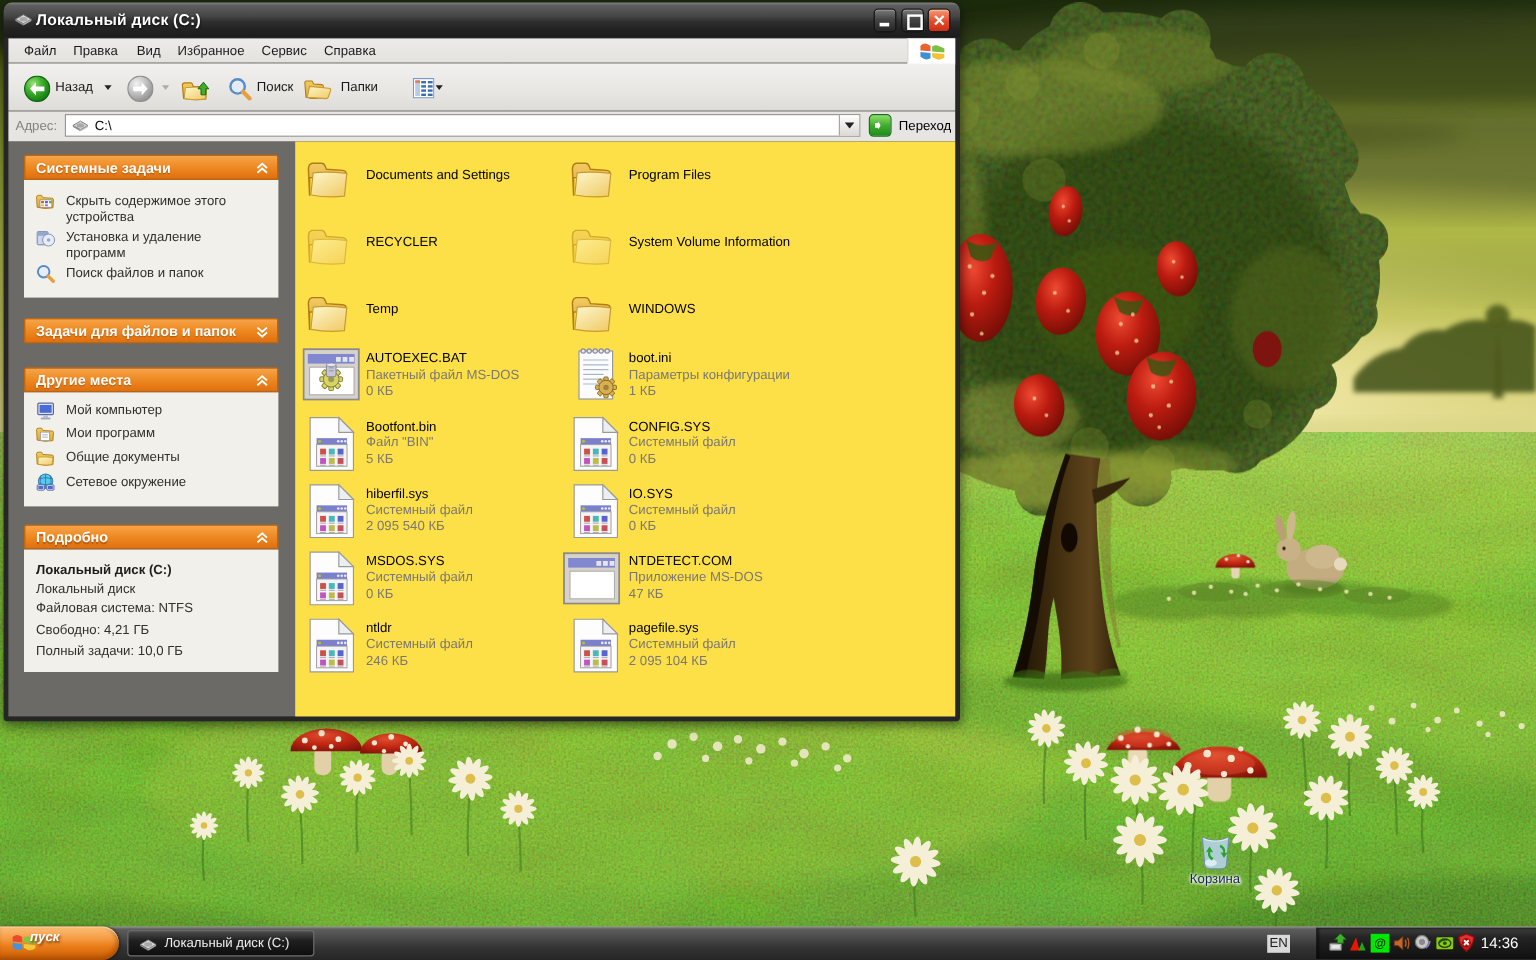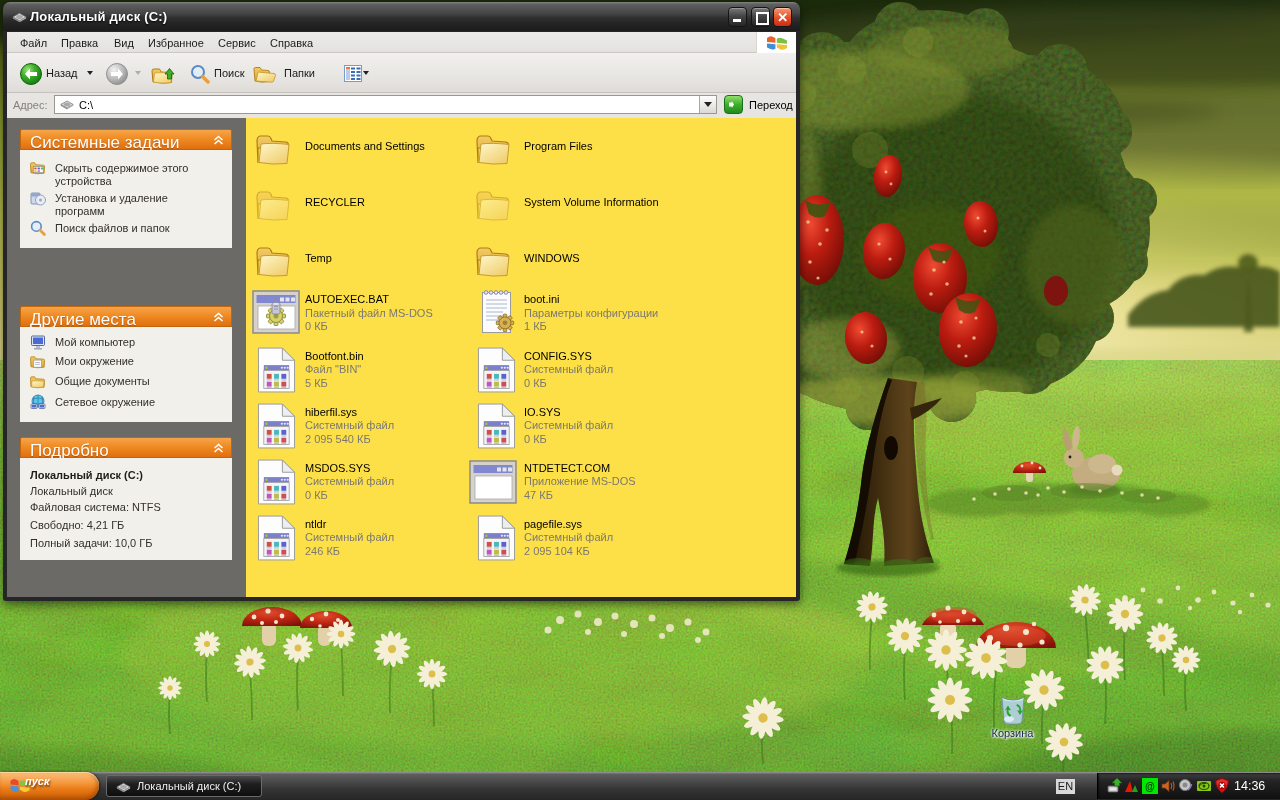--- a/index.html
+++ b/index.html
@@ -27,21 +27,21 @@
 #adrop:after{content:"";position:absolute;left:4px;top:6px;border:4px solid transparent;border-top:5px solid #222}
 #atxt{position:absolute;left:24px;top:3px;font-size:11px;color:#000}
 #gob{position:absolute;left:717px;top:2px;width:19px;height:19px;border-radius:4px;background:linear-gradient(#8fe06a,#3fae2d 50%,#1f8c1c);border:1px solid #17701a;box-sizing:border-box}
 #gob:after{content:"";position:absolute;left:4px;top:5px;width:5px;height:7px;background:#fff;clip-path:polygon(0 22%,55% 22%,55% 0,100% 50%,55% 100%,55% 78%,0 78%)}
 #gotxt{position:absolute;left:742px;top:6px;font-size:11px;color:#000}
 #content{position:absolute;left:4px;top:116px;width:789px;height:479px;background:#6c6a66}
 #main{position:absolute;left:239px;top:0;width:550px;height:479px;background:#fde047}
 
 .sb{position:absolute;left:13px;width:212px}
 .sbh{height:21px;border-radius:2px 2px 0 0;background:linear-gradient(#f7a449 0,#ee8a22 48%,#e06f0e 100%);border:1px solid #c2660e;box-sizing:border-box;position:relative}
-.sbh span{position:absolute;left:9px;top:3px;font-size:17px;font-weight:normal;color:#fff;text-shadow:0 1px 1px rgba(120,50,0,.5)}
+.sbh span{position:absolute;left:9px;top:3px;font-size:12px;font-weight:bold;color:#fff;text-shadow:0 1px 1px rgba(120,50,0,.5)}
 .sbb{background:#f2f0ea;position:relative}
 .chev{position:absolute;right:7px;top:5px}
 .titem{position:absolute;left:35px;font-size:11px;color:#33302b;line-height:13.4px}
 .ticon{position:absolute;width:16px;height:16px}
 
 .tile{position:absolute;font-size:11px}
 .tlabel{position:absolute;left:63px;color:#000;white-space:nowrap;font-size:11px}
 .tsub{color:#7b7872}
 .fade{opacity:.55}
 
@@ -633,20 +633,29 @@
         <circle cx="10.5" cy="10" r="5" fill="#e8ecf4" stroke="#8090b0" stroke-width=".8"></circle>
         <circle cx="10.5" cy="10" r="1.5" fill="#9aa8c8"></circle>
       </svg>
 <div class="titem" style="top:74px;left:48px">Установка и удаление<br>программ</div>
 <svg class="ticon" style="top:102px;left:23px" width="16" height="16" viewBox="0 0 20 20">
         <circle cx="8" cy="8" r="6" fill="#ddeefc" fill-opacity=".75" stroke="#5a8ac8" stroke-width="2"></circle>
         <path d="M12.5,12.5 L18,18" stroke="#e8a03c" stroke-width="3.5" stroke-linecap="round"></path>
       </svg>
 <div class="titem" style="top:104px;left:48px">Поиск файлов и папок</div>
 
+<div class="sb" style="top:147px">
+<div class="sbh">
+          <span>Задачи для файлов и папок</span>
+          <svg class="chev" width="11" height="11" viewBox="0 0 11 11">
+            <path d="M1.5,2 L5.5,5.5 L9.5,2" fill="none" stroke="#fff" stroke-width="1.6"></path>
+            <path d="M1.5,6 L5.5,9.5 L9.5,6" fill="none" stroke="#fff" stroke-width="1.6"></path>
+          </svg>
+        </div>
+</div>
 
 <div class="sb" style="top:188px">
 <div class="sbh">
           <span>Другие места</span>
           <svg class="chev" width="11" height="11" viewBox="0 0 11 11">
             <path d="M1.5,5 L5.5,1.5 L9.5,5" fill="none" stroke="#fff" stroke-width="1.6"></path>
             <path d="M1.5,9 L5.5,5.5 L9.5,9" fill="none" stroke="#fff" stroke-width="1.6"></path>
           </svg>
         </div>
 <div class="sbb" style="height:95px"></div>
@@ -657,21 +666,21 @@
         <rect x="6" y="12" width="4" height="2" fill="#b8c0d8"></rect>
         <rect x="4" y="14" width="8" height="1.5" fill="#9aa8c0"></rect>
       </svg>
 <div class="titem" style="top:217.5px;left:48px">Мой компьютер</div>
 <svg class="ticon" style="top:235.5px;left:23px" width="17" height="14" viewBox="0 0 17 14">
         <path d="M1,12 L.5,3 Q.5,1.5 2,1.5 L5,1.5 L6,3.5 L14,4 Q15.5,4 15.5,5.5 L15,12.5 Q8,14 1,12 Z" fill="url(#fgb)" stroke="#b07d15" stroke-width=".8"></path>
         <rect x="4" y="5" width="8" height="7.5" fill="#fff" stroke="#999" stroke-width=".7"></rect>
         <rect x="5.5" y="7" width="5" height=".8" fill="#9ab"></rect>
         <rect x="5.5" y="9" width="5" height=".8" fill="#9ab"></rect>
       </svg>
-<div class="titem" style="top:237px;left:48px">Мои окружение</div>
+<div class="titem" style="top:237px;left:48px">Мои программ</div>
 <svg class="ticon" style="top:255.5px;left:23px" width="17" height="14" viewBox="0 0 17 14">
         <path d="M1,12 L.5,3 Q.5,1.5 2,1.5 L5,1.5 L6,3.5 L14,4 Q15.5,4 15.5,5.5 L15,12.5 Q8,14 1,12 Z" fill="url(#fgb)" stroke="#b07d15" stroke-width=".8"></path>
         <path d="M2,6 Q8,5.3 15,6.2 L14.2,12.5 Q8,13.5 1.8,12.2 Z" fill="url(#fgf)" stroke="#c89a30" stroke-width=".7"></path>
       </svg>
 <div class="titem" style="top:257px;left:48px">Общие документы</div>
 <svg class="ticon" style="top:276px;left:23px" width="16" height="16" viewBox="0 0 16 16">
         <circle cx="8" cy="7" r="6" fill="#5ac8ea" stroke="#2878a8" stroke-width=".8"></circle>
         <path d="M2.5,5 Q8,3 13.5,5 M2.5,9 Q8,11 13.5,9 M8,1 L8,13 M4,2.2 Q3,7 4,11.8 M12,2.2 Q13,7 12,11.8" stroke="#2878a8" stroke-width=".7" fill="none"></path>
         <rect x="1" y="10" width="6" height="4.5" rx=".8" fill="#dce4f0" stroke="#5868a0" stroke-width=".8"></rect>
         <rect x="2" y="11" width="4" height="2.5" fill="#4a6ad8"></rect>

